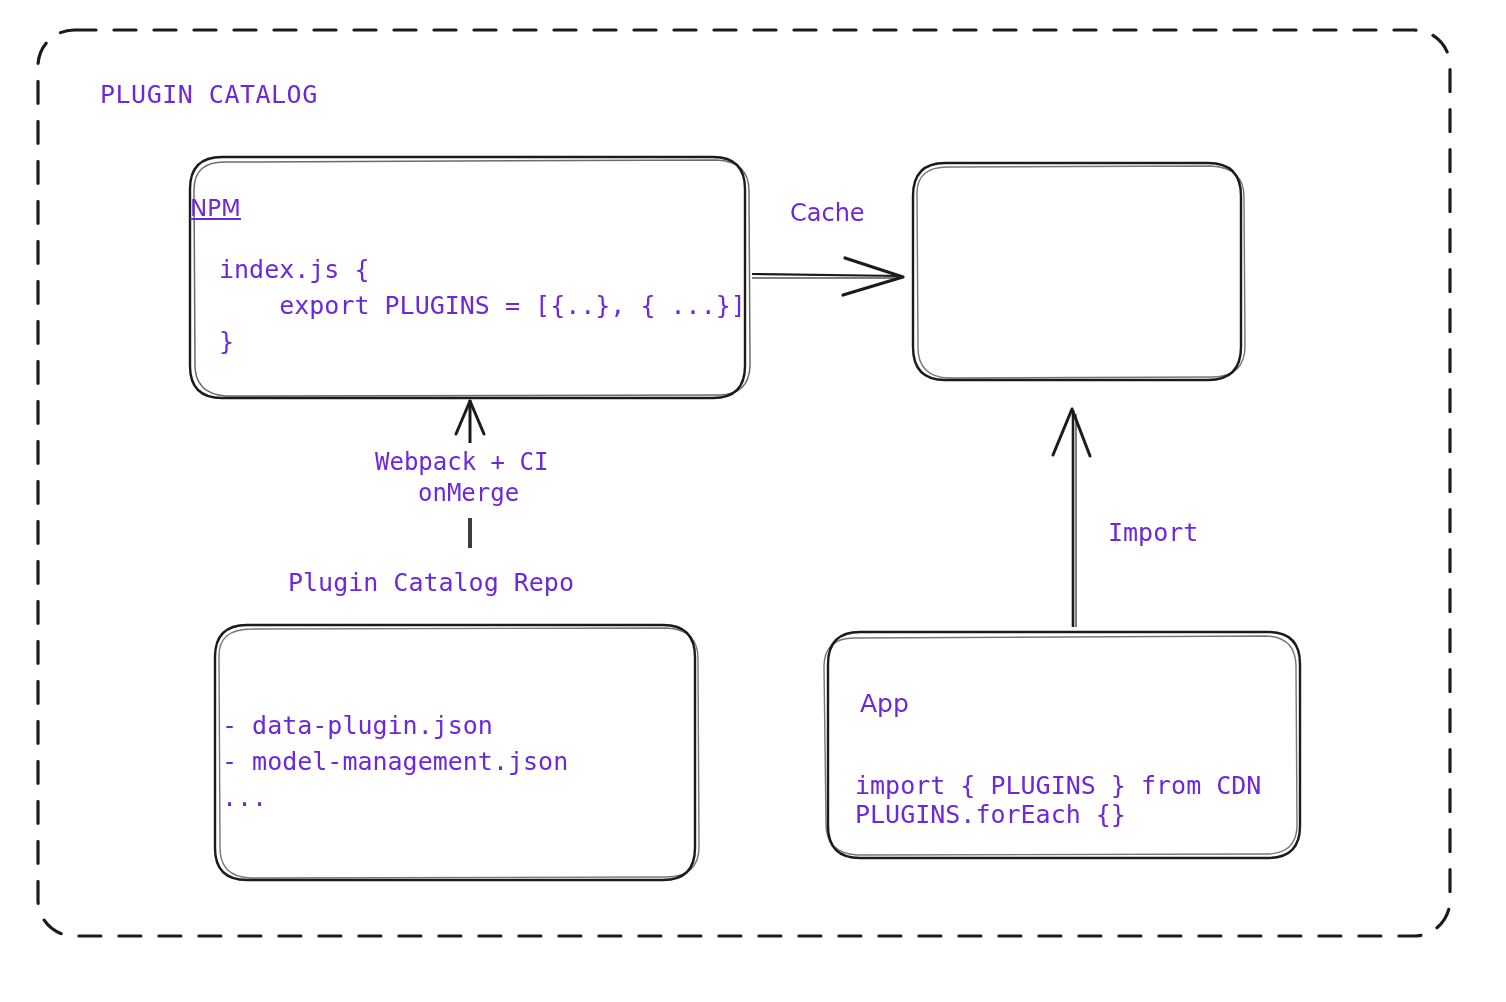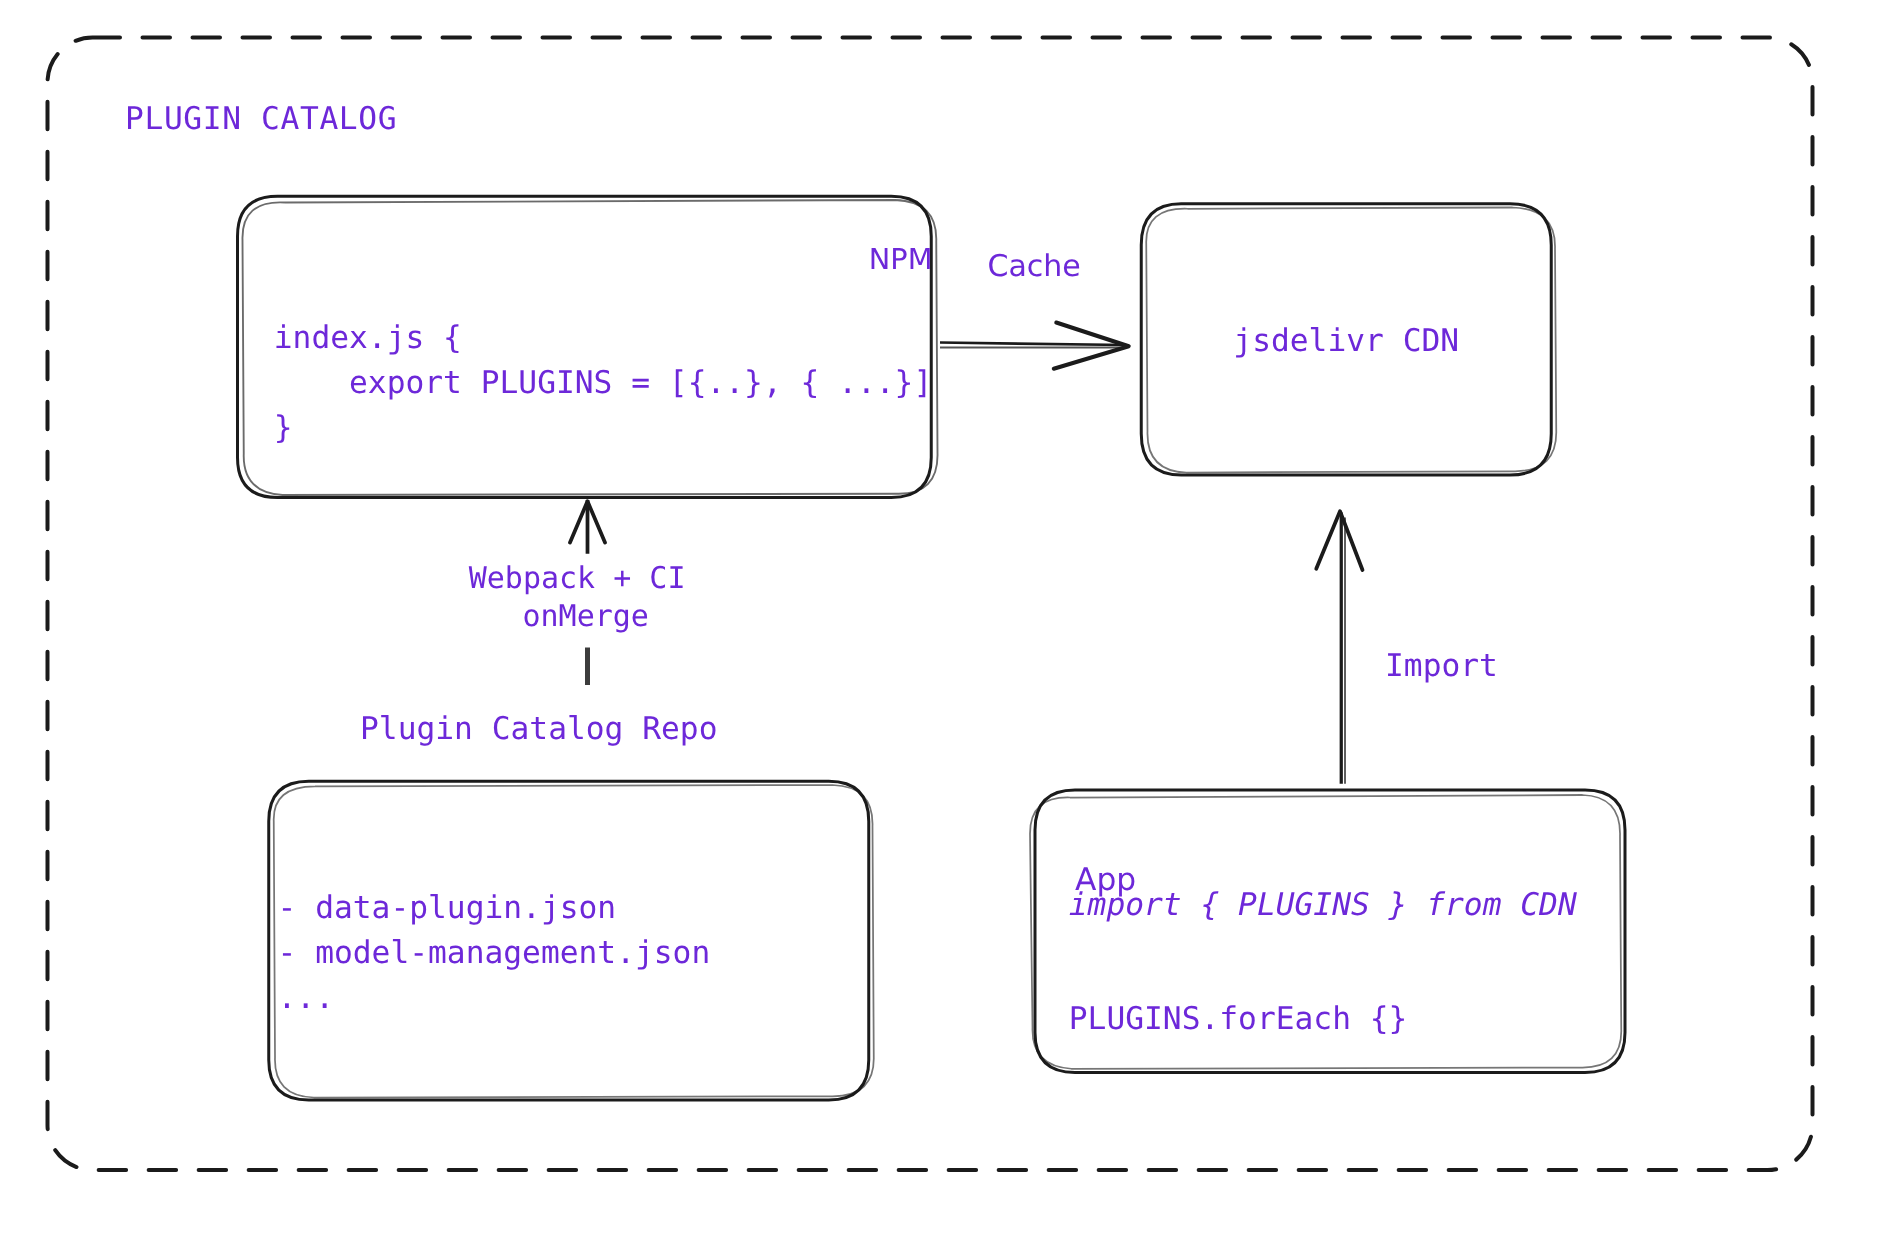--- a/index.html
+++ b/index.html
@@ -40,22 +40,23 @@
     top: 80px;
     font-size: 25px;
     letter-spacing: 0.5px;
   }
 
   
   #npm-title {
     left: 190px;
     top: 195px;
     width: 556px;
-    text-align: right;
+    text-align: left;
     font-size: 23px;
+    text-decoration: underline;
   }
   #npm-code {
     left: 219px;
     top: 252px;
     font-size: 25px;
     line-height: 36px;
   }
 
   
   #cdn-title {
@@ -103,23 +104,22 @@
 
   
   #app-title {
     left: 860px;
     top: 689px;
     font-size: 25px;
     text-align: right;
   }
   #app-line1 {
     left: 855px;
-    top: 709px;
-    font-size: 25px;
-    font-style: italic;
+    top: 771px;
+    font-size: 25px;
   }
   #app-line2 {
     left: 855px;
     top: 800px;
     font-size: 25px;
   }
 
   
   #import-label {
     left: 1108px;
@@ -185,21 +185,20 @@
   </svg>
 
   <div class="txt mono" id="group-title">PLUGIN CATALOG</div>
 
   <div class="txt sans" id="npm-title">NPM</div>
 
   <div class="txt mono" id="npm-code"><span>index.js {</span>
 <span>    export PLUGINS = [{..}, { ...}]</span>
 <span>}</span></div>
 
-  <div class="txt mono" id="cdn-title">jsdelivr CDN</div>
 
   <div class="txt sans" id="cache-label">Cache</div>
 
   <div class="txt mono" id="webpack-l1">Webpack + CI</div>
 
   <div class="txt mono" id="webpack-l2">onMerge</div>
 
   <div class="txt mono" id="repo-caption">Plugin Catalog Repo</div>
 
   <div class="txt mono" id="repo-list"><span>- data-plugin.json</span>

